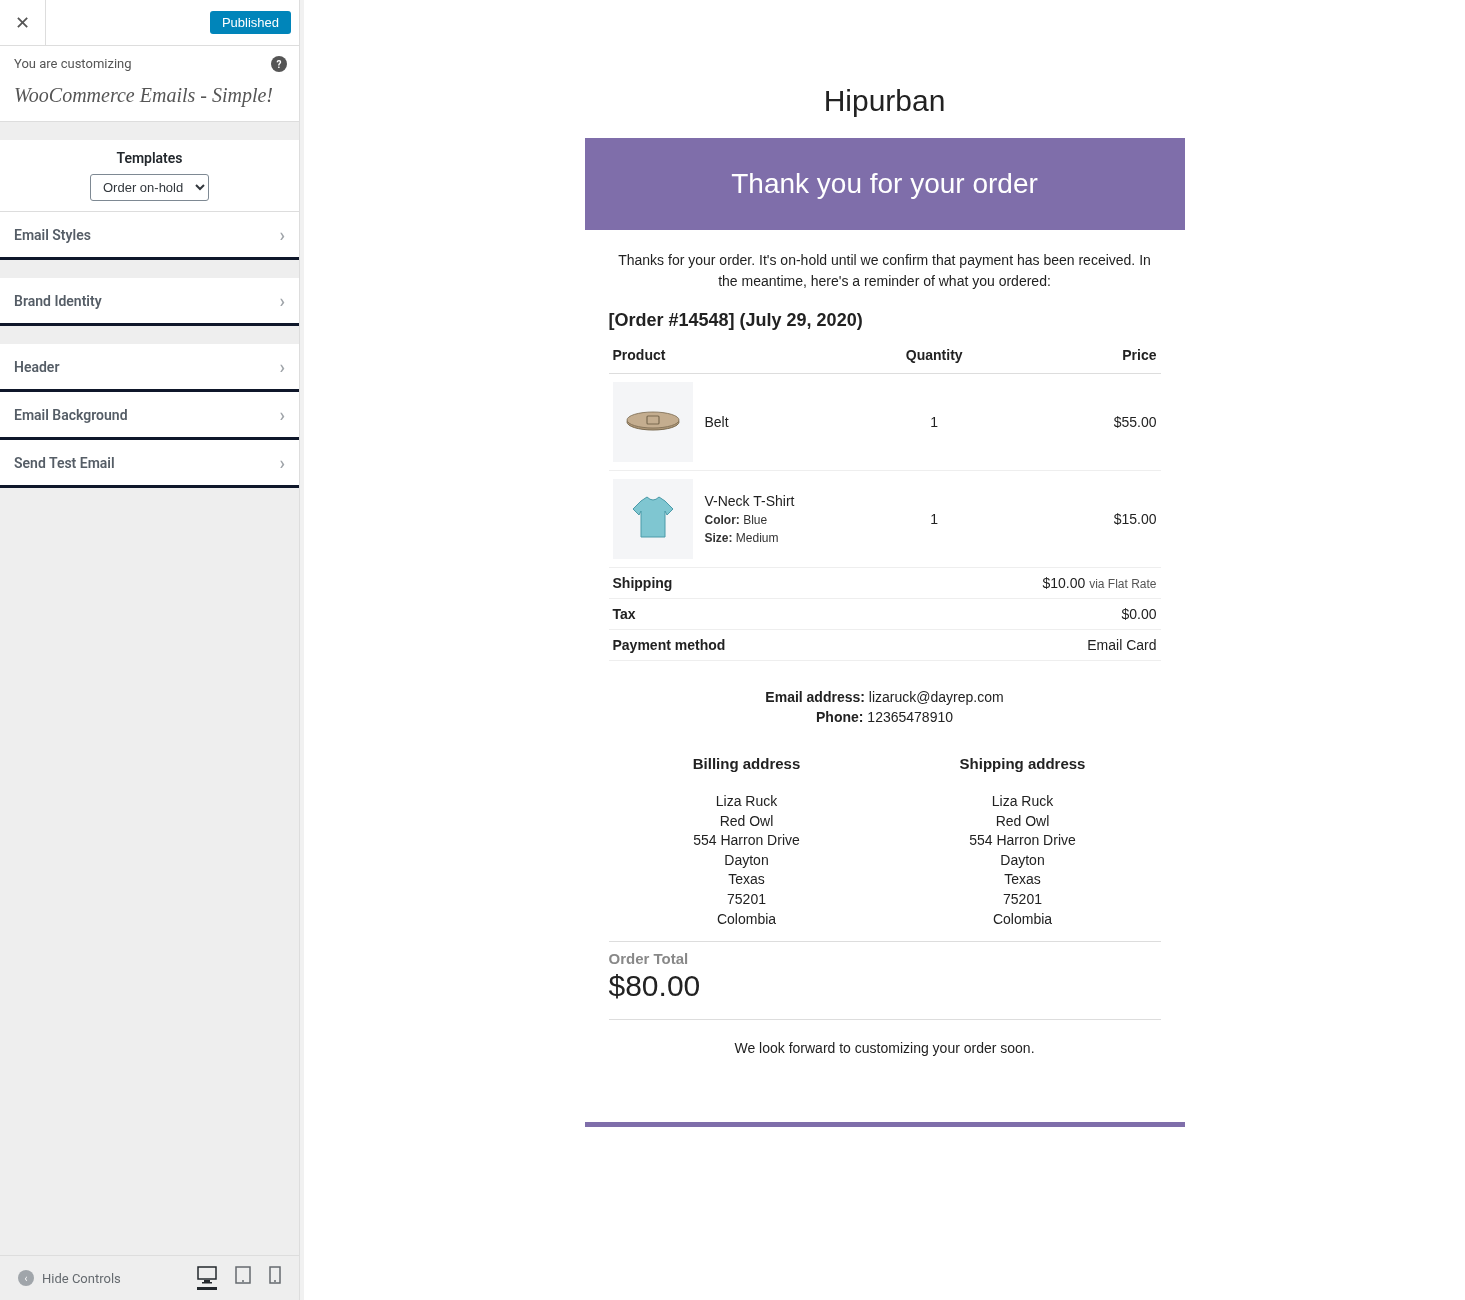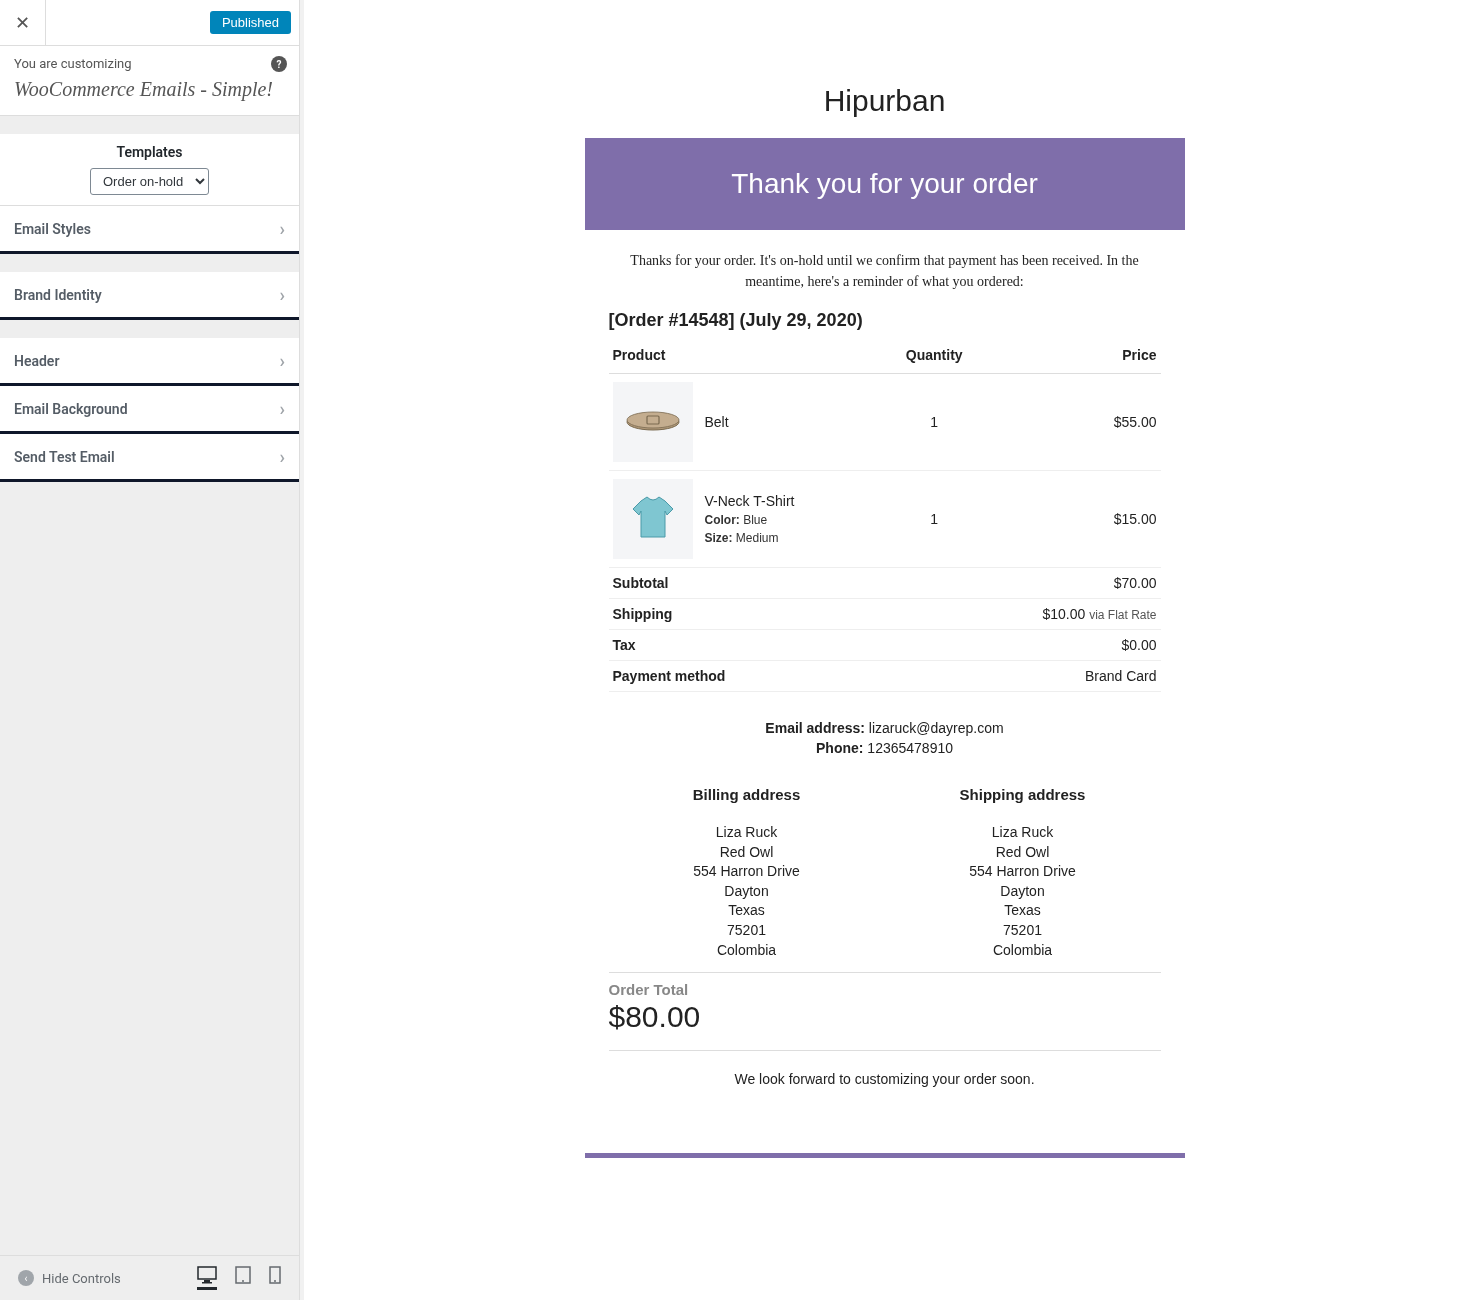--- a/index.html
+++ b/index.html
@@ -60,21 +60,21 @@
     }
     .customizing-label {
       font-size: 13px;
       color: #555;
     }
     .customizing-title {
       font-size: 20px;
       font-style: italic;
       font-family: Georgia, serif;
       color: #555;
-      margin-top: 7px;
+      margin-top: 13px;
     }
     .help-icon {
       position: absolute;
       right: 12px;
       top: 10px;
       width: 16px;
       height: 16px;
       background: #555;
       color: #fff;
       border-radius: 50%;
@@ -213,21 +213,20 @@
     .greeting {
       text-align: center;
       font-size: 14px;
       margin-bottom: 14px;
     }
     .intro {
       text-align: center;
       font-size: 14px;
       margin-bottom: 18px;
       line-height: 1.5;
-      font-family: Liberation Serif, serif;
     }
     .order-heading {
       font-size: 18px;
       font-weight: 700;
       margin-bottom: 10px;
     }
     .order-table {
       width: 100%;
       border-collapse: collapse;
       font-size: 14px;
@@ -456,34 +455,30 @@
                   <div class="product-meta">
                     <span class="meta-label">Size:</span> <span>Medium</span>
                   </div>
                 </div>
               </div>
             </td>
             <td class="qty">1</td>
             <td class="price">$15.00</td>
           </tr>
           <tr class="totals-row">
-            <td class="label" colspan="2">Subtotal</td>
-            <td class="value">$70.00</td>
-          </tr>
-          <tr class="totals-row">
             <td class="label" colspan="2">Shipping</td>
             <td class="value"><span>$10.00</span> <span class="totals-note">via Flat Rate</span></td>
           </tr>
           <tr class="totals-row">
             <td class="label" colspan="2">Tax</td>
             <td class="value">$0.00</td>
           </tr>
           <tr class="totals-row">
             <td class="label" colspan="2">Payment method</td>
-            <td class="value">Brand Card</td>
+            <td class="value">Email Card</td>
           </tr>
         </tbody>
       </table>
 
       <div class="customer-details">
         <div class="cd-line">
           <b>Email address:</b> <span>lizaruck@dayrep.com</span>
         </div>
         <div class="cd-line">
           <b>Phone:</b> <span>12365478910</span>

